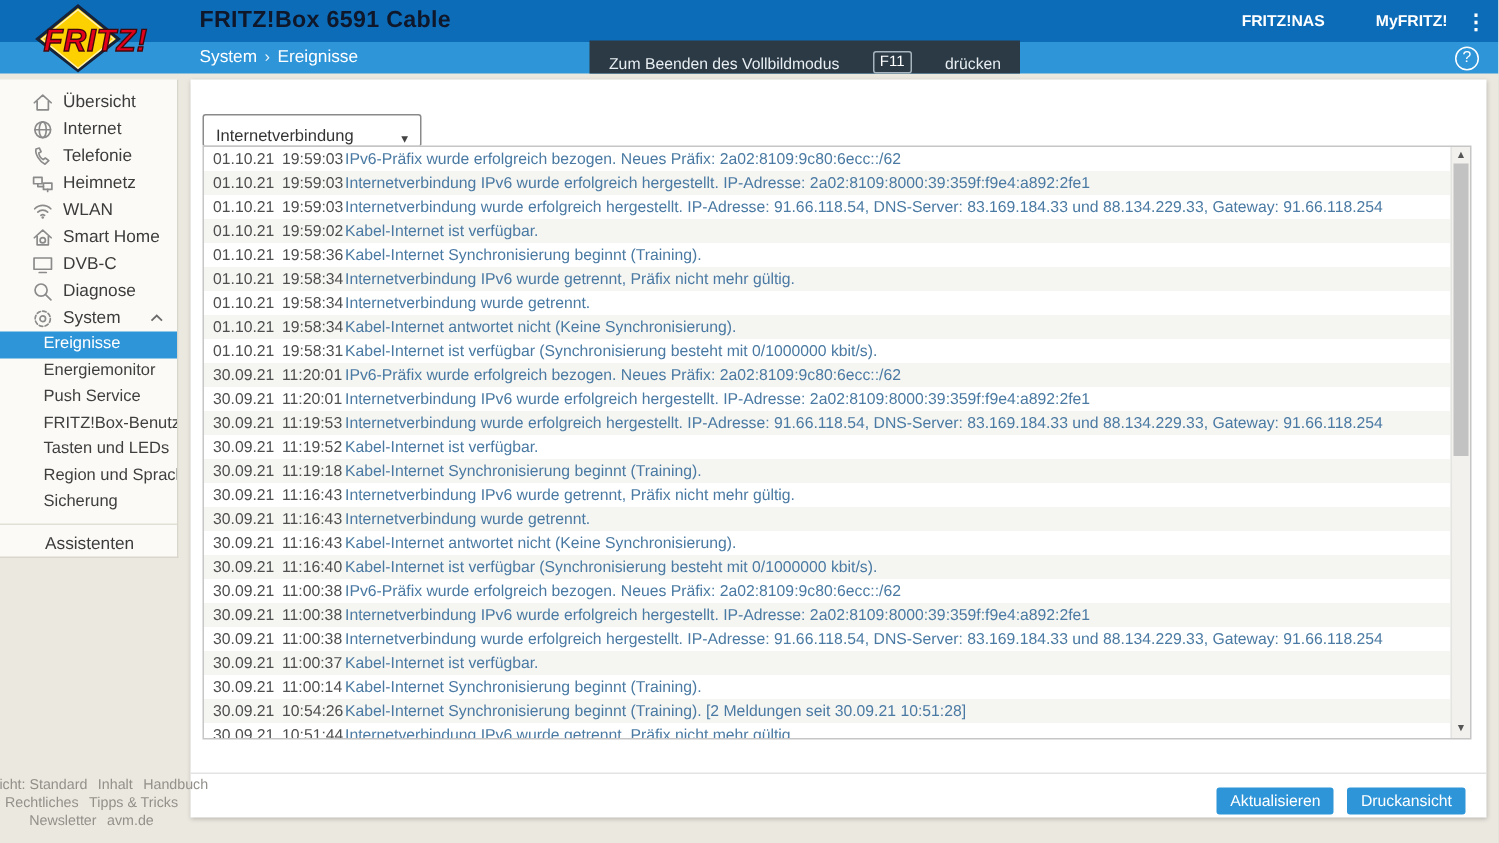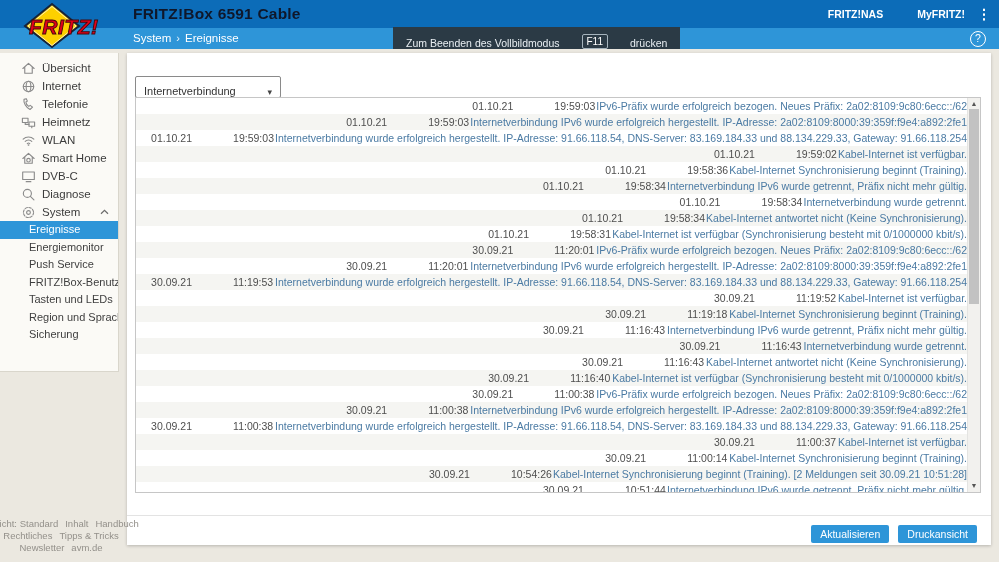--- a/index.html
+++ b/index.html
@@ -43,24 +43,24 @@
   .card{position:absolute;left:127px;top:53px;width:864px;height:492px;background:#fff;
         box-shadow:0 1px 3px rgba(0,0,0,.22);}
   .dropdown{position:absolute;left:8px;top:23px;width:146px;height:22px;border:1px solid #8a8a8a;
             border-radius:2px;background:#fff;display:flex;align-items:flex-end;justify-content:space-between;
             padding:0 8px;font-size:11px;color:#333;cursor:pointer;}
   .dropdown .caret{font-size:9px;color:#444;}
 
   .logtable{position:absolute;left:8px;top:44px;width:846px;height:396px;border:1px solid #c6c6c6;
             overflow:hidden;background:#fff;}
   .rows{position:absolute;left:0;top:0;right:13px;}
-  .row{height:16px;display:flex;align-items:center;font-size:10.5px;white-space:nowrap;cursor:pointer;justify-content:flex-end;}
+  .row{height:16px;display:flex;align-items:center;font-size:10.5px;white-space:nowrap;cursor:pointer;}
   .row:nth-child(even){background:#f5f5f2;}
   .c-date{width:46px;margin-left:6px;color:#4e4e4e;flex:none;}
-  .c-time{width:42px;color:#4e4e4e;flex:none;margin-left:36px;}
+  .c-time{width:42px;color:#4e4e4e;flex:none;}
   .c-msg{color:#4a7aa3;overflow:hidden;text-overflow:clip;}
   .vscroll{position:absolute;right:0;top:0;width:13px;height:100%;background:#f2f1ee;border-left:1px solid #e4e4e2;}
   .varrow{position:absolute;left:0;width:12px;height:10px;text-align:center;font-size:7px;color:#555;line-height:10px;cursor:pointer;}
   .varrow.up{top:1px;} .varrow.down{bottom:1px;}
   .vthumb{position:absolute;left:1px;top:11px;width:10px;height:195px;background:#c2c2c2;cursor:pointer;}
 
   .hint{position:absolute;left:8px;top:448px;font-size:11px;color:#707070;}
   .btnbar{position:absolute;left:0;right:0;top:462px;bottom:0;border-top:1px solid #e3e3e3;
           display:flex;justify-content:flex-end;align-items:flex-start;gap:9px;padding:9px 14px 0 0;}
   .btn{background:#2e95d8;color:#fff;border:none;border-radius:2px;font-size:10.5px;height:18px;
@@ -200,20 +200,24 @@
       </div>
     <div id="nav-sub">
         <div class="sub-item selected">Ereignisse</div>
         <div class="sub-item">Energiemonitor</div>
         <div class="sub-item">Push Service</div>
         <div class="sub-item">FRITZ!Box-Benutzer</div>
         <div class="sub-item">Tasten und LEDs</div>
         <div class="sub-item">Region und Sprache</div>
         <div class="sub-item">Sicherung</div>
       </div>
+    <div class="assist">
+      <span class="nav-icon"></span>
+      <span>Assistenten</span>
+    </div>
   </aside>
 
   <main class="card">
     <div class="dropdown">
       <span>Internetverbindung</span>
       <span class="caret">▾</span>
     </div>
 
     <div class="logtable">
       <div class="rows" id="event-rows">

